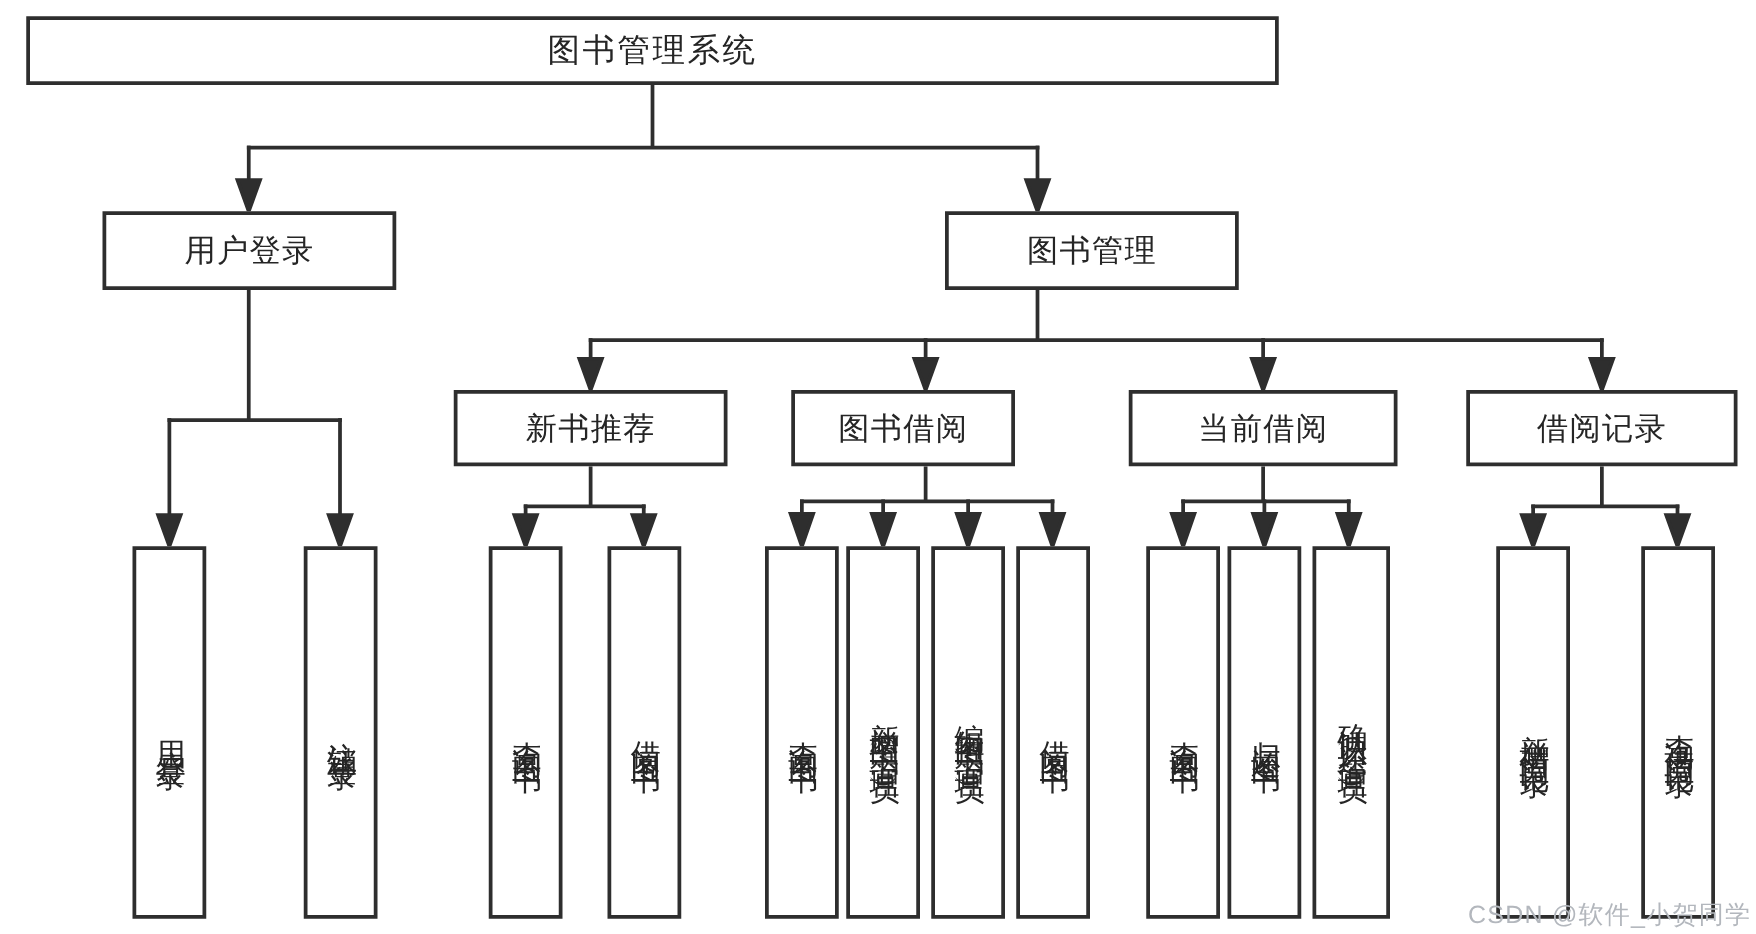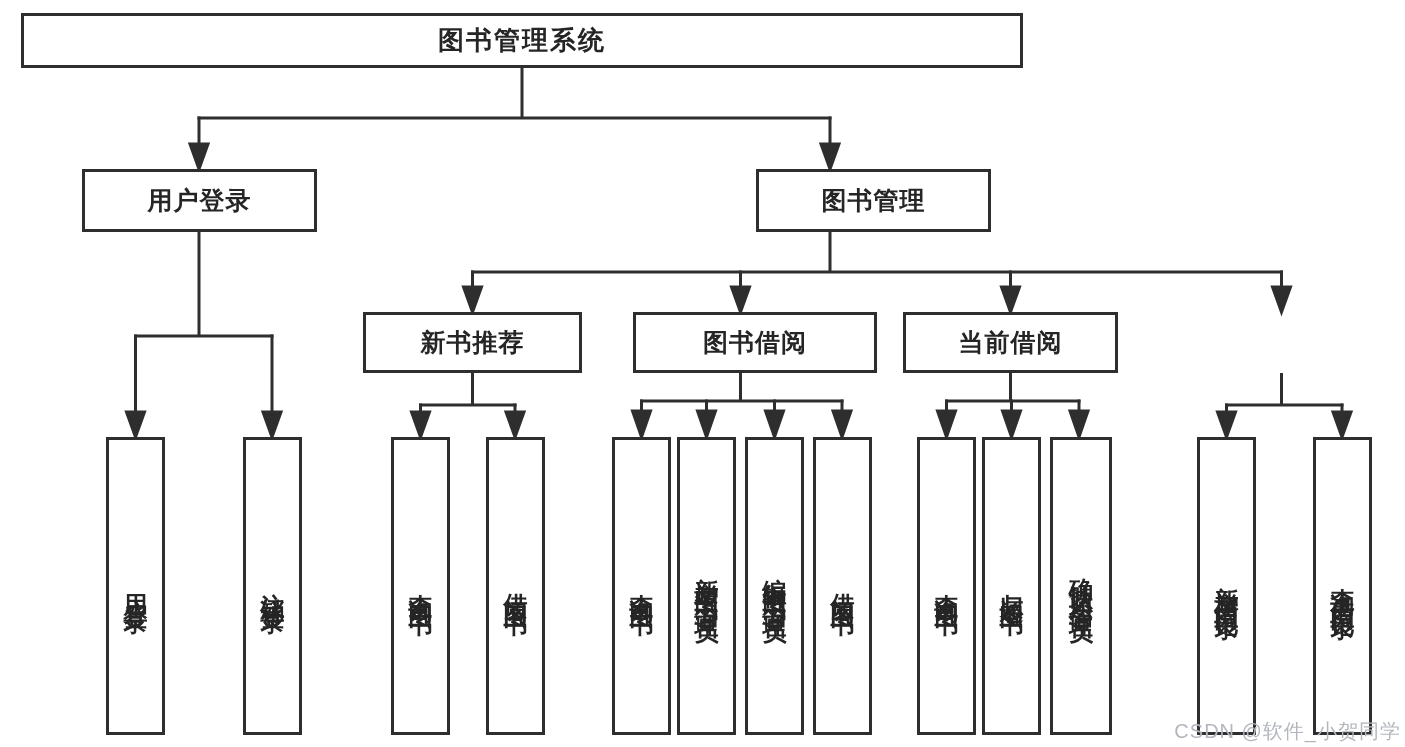--- a/index.html
+++ b/index.html
@@ -18,21 +18,20 @@
   }
   .node {
     position: absolute;
     box-sizing: border-box;
     background: #ffffff;
     border: 3px solid #2e2e2e;
     display: flex;
     align-items: center;
     justify-content: center;
     color: #252525;
-    font-weight: bold;
   }
   .h-node { font-size: 25px; letter-spacing: 1px; }
   .root-node { font-size: 26px; letter-spacing: 2px; }
   .leaf-node { font-size: 24px; }
   .leaf-node .vtext {
     writing-mode: vertical-rl;
     text-orientation: mixed;
     letter-spacing: 6px;
     line-height: 1.0;
     white-space: nowrap;
@@ -137,26 +136,29 @@
   <div class="node h-node" style="left:82px; top:169px; width:235px; height:63px;">
     <span>用户登录</span>
   </div>
   <div class="node h-node" style="left:712px; top:169px; width:235px; height:63px;margin-left:44px;">
     <span>图书管理</span>
   </div>
 
   <div class="node h-node" style="left:363px; top:312px; width:219px; height:61px;">
     <span>新书推荐</span>
   </div>
-  <div class="node h-node" style="left:633px; top:312px; width:244px; height:61px;text-align:right;">
+  <div class="node h-node" style="left:633px; top:312px; width:179px; height:61px;text-align:right;">
     <span>图书借阅</span>
   </div>
   <div class="node h-node" style="left:903px; top:312px; width:215px; height:61px;text-align:right;">
     <span>当前借阅</span>
   </div>
+  <div class="node h-node" style="left:1173px; top:312px; width:217px; height:61px;">
+    <span>借阅记录</span>
+  </div>
 
   <div class="node leaf-node" style="left:106px; top:437px; width:59px; height:298px;">
     <span class="vtext">用户登录</span>
   </div>
   <div class="node leaf-node" style="left:243px; top:437px; width:59px; height:298px;">
     <span class="vtext">注销登录</span>
   </div>
 
   <div class="node leaf-node" style="left:391px; top:437px; width:59px; height:298px;">
     <span class="vtext">查询图书</span>

